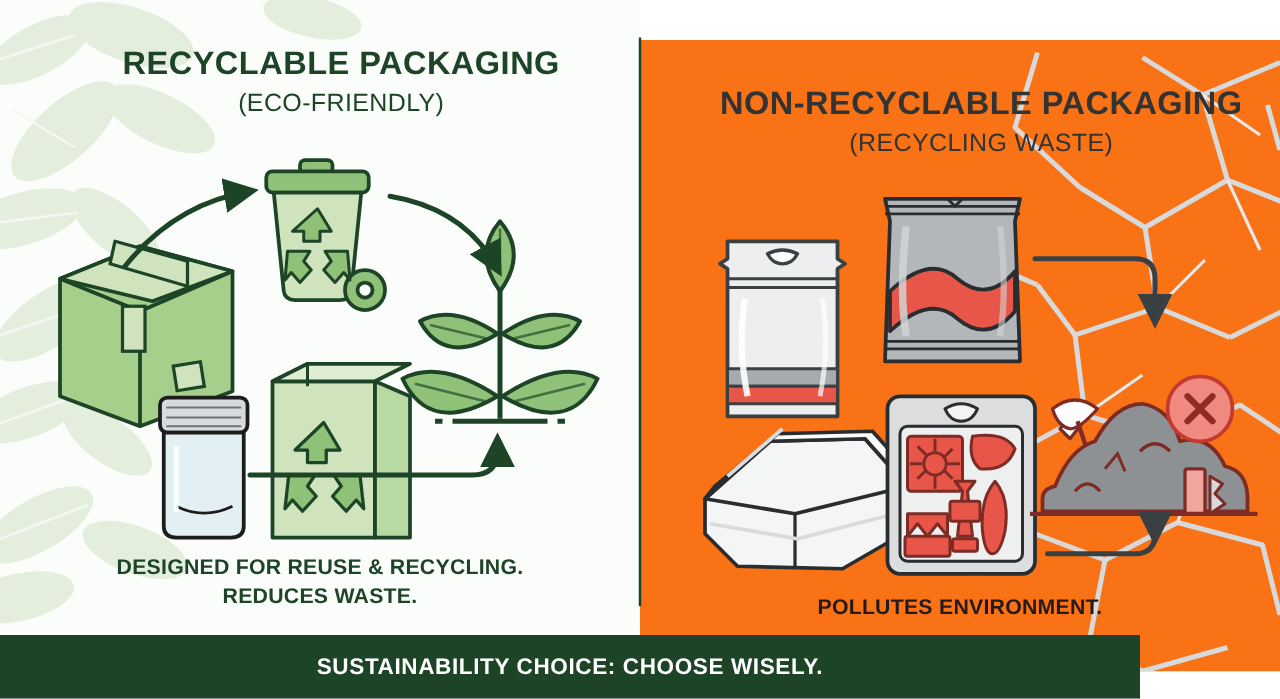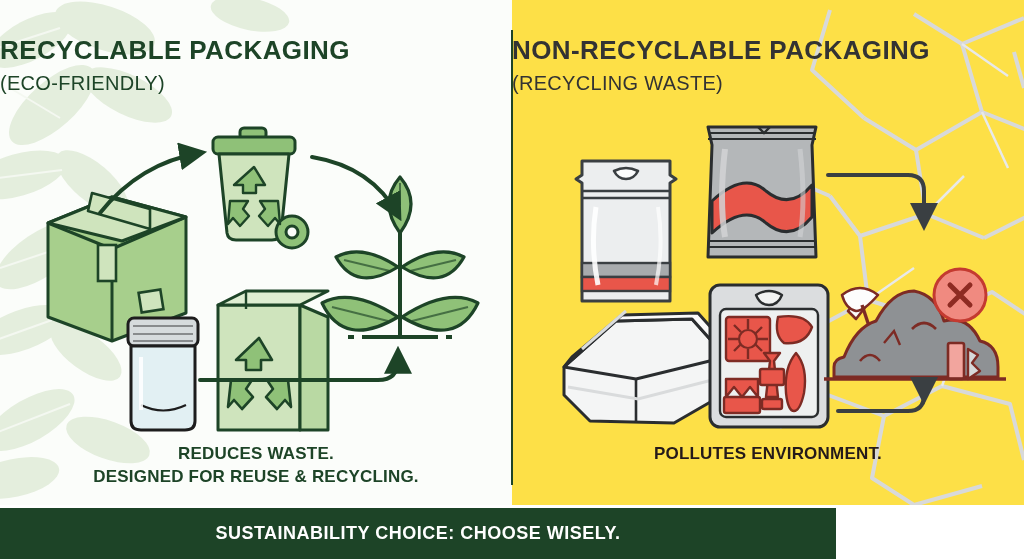--- a/index.html
+++ b/index.html
@@ -6,29 +6,29 @@
   body{
     width:1024px;height:559px;overflow:hidden;
     font-family:"Liberation Sans", sans-serif;
     background:#ffffff;
   }
   #infographic{position:relative;width:1024px;height:559px;overflow:hidden;background:#fff;}
 
   
   .panel{position:absolute;top:0;width:512px;height:505px;overflow:hidden;}
   #panel-left{left:0;background:#fbfdfa;}
-  #panel-right{left:512px;background:#fde047;}
+  #panel-right{left:512px;background:#f97316;margin-top:32px;}
 
   .bg-art{position:absolute;inset:0;pointer-events:none;}
 
   
   #divider{position:absolute;left:511px;top:30px;width:2px;height:455px;background:#1d4427;}
 
   
-  .title-block{position:absolute;left:0;width:512px;}
+  .title-block{position:absolute;left:17px;width:512px;text-align:center;}
   #title-left{top:36px;}
   #title-right{top:36px;}
   .title-main{
     font-size:26px;font-weight:bold;letter-spacing:.4px;line-height:1.15;margin:0;
   }
   .title-sub{
     font-size:20px;font-weight:normal;letter-spacing:.3px;line-height:1.15;margin:6px 0 0 0;
   }
   #title-left .title-main,#title-left .title-sub{color:#1d4427;}
   #title-right .title-main,#title-right .title-sub{color:#333333;}
@@ -38,21 +38,21 @@
   #caption-left{top:443px;color:#1d4427;}
   #caption-right{top:443px;color:#241a1a;}
   .caption .line{display:block;}
 
   
   .stage{position:absolute;left:0;top:105px;width:512px;height:330px;}
   .stage svg{display:block;width:512px;height:330px;}
 
   
   #banner{
-    position:absolute;left:0;top:508px;width:836px;height:51px;
+    position:absolute;left:0;top:508px;width:912px;height:51px;
     background:#1d4427;display:flex;align-items:center;justify-content:center;
   }
   #banner-text{color:#ffffff;font-size:18px;font-weight:bold;letter-spacing:.5px;}
 </style>
 </head>
 <body>
 
 <div id="infographic">
 
   <div class="panel" id="panel-left">
@@ -158,22 +158,22 @@
 
         <g fill="none" stroke="#1d4427" stroke-width="4" stroke-linecap="round">
           <path d="M100 108 Q140 58 200 48" marker-end="url(#ah-dg)"></path>
           <path d="M312 52 Q372 62 398 110" marker-end="url(#ah-dg)"></path>
           <path d="M200 275 L378 275 Q398 275 398 255 L398 248" marker-end="url(#ah-dg)"></path>
         </g>
       </svg>
     </div>
 
     <div class="caption" id="caption-left">
+      <span class="line">DESIGNED FOR REUSE &amp; RECYCLING.</span>
       <span class="line">REDUCES WASTE.</span>
-      <span class="line">DESIGNED FOR REUSE &amp; RECYCLING.</span>
     </div>
   </div>
 
   <div class="panel" id="panel-right">
 
     <svg class="bg-art" viewBox="0 0 512 505">
       <g stroke="#d8d9da" stroke-width="4" fill="none" stroke-linejoin="round">
         <path d="M512 18 L450 44 L402 14"></path>
         <path d="M450 44 L470 112 L520 132"></path>
         <path d="M470 112 L404 150 L352 118"></path>

